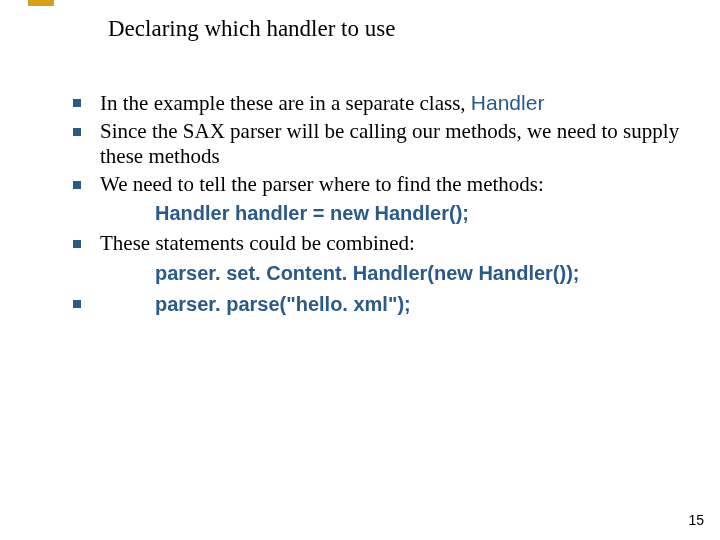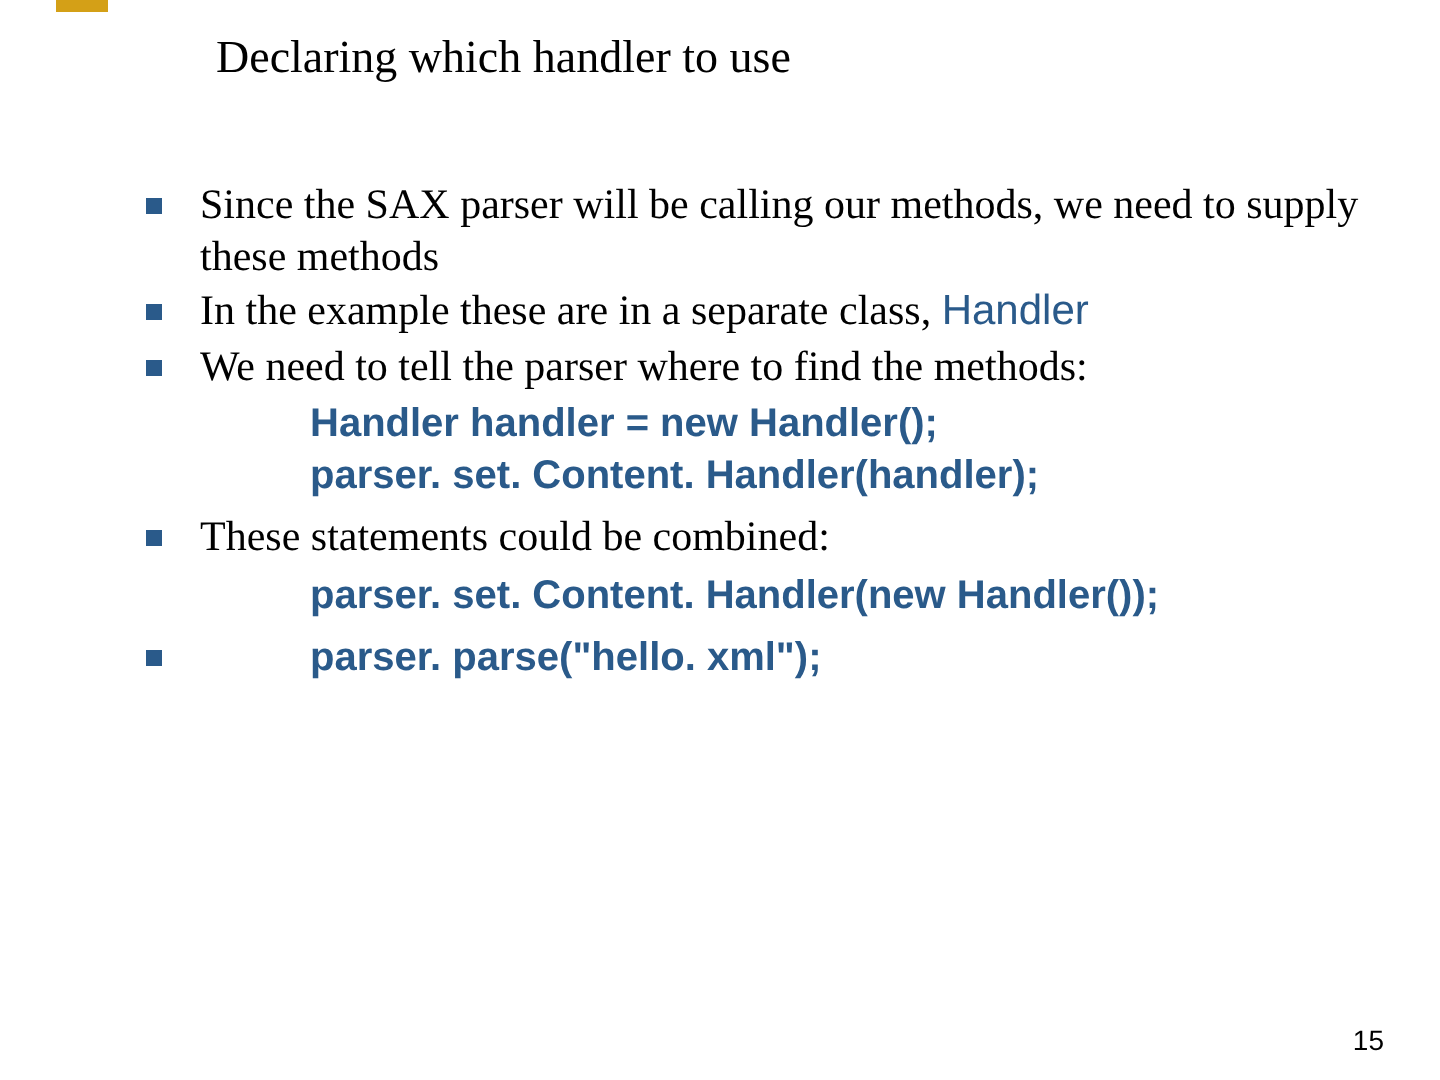--- a/index.html
+++ b/index.html
@@ -62,49 +62,48 @@
     font-family: Arial, Helvetica, sans-serif;
     font-weight: bold;
     color: #2a5a8a;
     font-size: 20px;
     line-height: 1.3;
     margin: 3px 0 5px 55px;
   }
   .page-num {
     position: absolute;
     bottom: 12px;
-    right: 28px;
+    right: 16px;
     font-family: Arial, Helvetica, sans-serif;
     font-size: 14px;
     color: #000;
   }
 </style>
 </head>
 <body>
 
 <div class="accent-line"></div>
 
 <div class="title">Declaring which handler to use</div>
 
 <div class="content">
   <ul class="main">
 
     <li>
-      <span>Since the SAX parser will be calling our methods, we need to supply these methods</span>
+      <span>In the example these are in a separate class, </span><span class="code-inline">Handler</span>
     </li>
 
     <li>
-      <span>In the example these are in a separate class, </span><span class="code-inline">Handler</span>
+      <span>Since the SAX parser will be calling our methods, we need to supply these methods</span>
     </li>
 
     <li>
       <span>We need to tell the parser where to find the methods:</span>
       <div class="code-block">
         <div>Handler handler = new Handler();</div>
-        <div>parser. set. Content. Handler(handler);</div>
       </div>
     </li>
 
     <li>
       <span>These statements could be combined:</span>
       <div class="code-block">
         <div>parser. set. Content. Handler(new Handler());</div>
       </div>
     </li>
 

